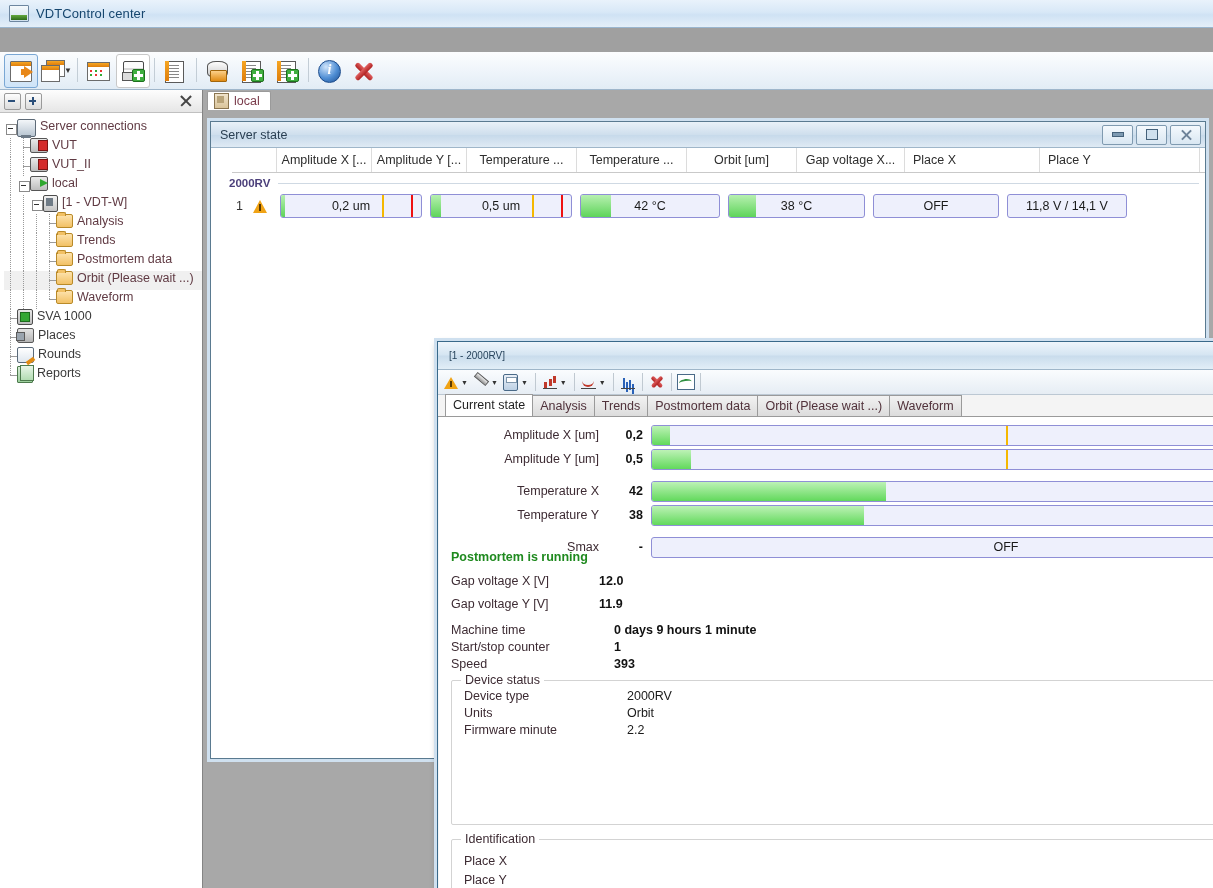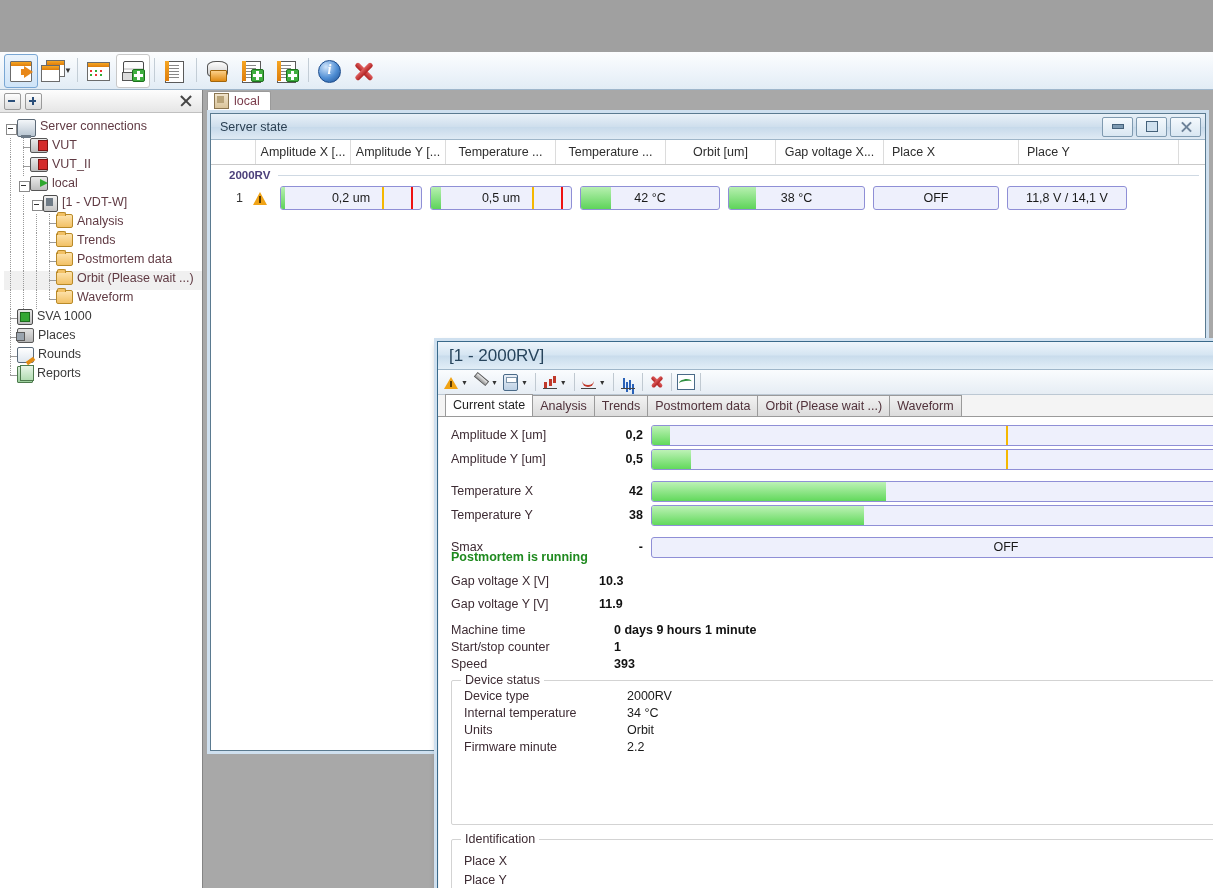--- a/index.html
+++ b/index.html
@@ -186,21 +186,21 @@
   }
   .doc-tab .cube {
     width:13px;height:14px;margin-right:5px;position:relative;
     background:linear-gradient(180deg,#f0e3cb,#d9c49a);border:1px solid #8a7550;
   }
   .doc-tab .cube:after{content:"";position:absolute;left:2px;top:2px;width:7px;height:7px;background:#b9a479;}
   .doc-tab span { color:#7a3b4a; font-size:12.5px; }
 
   
   .win-serverstate {
-    position:absolute; left:7px; top:23px; width:996px; height:638px;
+    position:absolute; left:7px; top:31px; width:996px; height:638px;
     background:#ffffff; border:1px solid #5a7a90;
     box-shadow:0 0 0 3px #cfe0ef;
     box-sizing:border-box;
   }
   .ss-title {
     height:26px; background:linear-gradient(180deg,#e9f1f8 0%,#cfdfed 50%,#c6d9ea 52%,#dfeaf4 100%);
     border-bottom:1px solid #9fb6c9; display:flex; align-items:center; padding:0 4px 0 9px;
     box-sizing:border-box;
   }
   .ss-title .t { font-size:12.5px; color:#2a3f52; }
@@ -213,20 +213,21 @@
   .wbtn .min{width:10px;height:3px;border:1px solid #44617a;background:#7d9ab2;}
   .wbtn .max{width:10px;height:9px;border:1px solid #44617a;background:#cfe0ee;}
   .wbtn .max:after{content:"";position:absolute;}
   .wbtn .cls{position:relative;width:12px;height:12px;}
   .wbtn .cls:before,.wbtn .cls:after{content:"";position:absolute;left:0;top:5px;width:13px;height:2px;background:#6d8399;}
   .wbtn .cls:before{transform:rotate(45deg);} .wbtn .cls:after{transform:rotate(-45deg);}
 
   .ss-headrow {
     height:24px; border-bottom:1px solid #c9c9c9; display:flex; align-items:flex-start;
     background:#fff;
+    margin-left:21px;
   }
   .ss-hcell {
     font-size:12.5px; color:#2e2e2e; text-align:center;
     border-right:1px solid #dcdcdc; height:24px; line-height:24px; box-sizing:border-box;
     overflow:hidden; white-space:nowrap;
   }
   .ss-group { height:20px; display:flex; align-items:center; padding-left:18px; }
   .ss-group .g { font-size:11.5px; color:#4b3f7a; font-weight:bold; }
   .ss-group .line { flex:1; height:1px; background:#cfd9e3; margin-left:8px; margin-right:6px;}
   .ss-datarow { height:26px; display:flex; align-items:center; padding-left:20px; gap:8px;}
@@ -250,21 +251,21 @@
     position:absolute; left:234px; top:251px; width:930px; height:615px;
     background:#f4f4f4; border:1px solid #39698a;
     box-shadow:0 0 0 3px #cfe0ef, 0 3px 7px rgba(0,0,0,.35);
     box-sizing:border-box;
   }
   .dev-title {
     height:28px; background:linear-gradient(180deg,#eef5fb 0%,#d5e5f2 48%,#c9dcec 52%,#e2eef7 100%);
     border-bottom:1px solid #9fb6c9; display:flex; align-items:center; padding:0 4px 0 11px;
     box-sizing:border-box;
   }
-  .dev-title .t { font-size:17px; color:#27445c; }
+  .dev-title .t { font-size:10px; color:#27445c; }
 
   .dev-toolbar {
     height:24px; background:linear-gradient(180deg,#fafcfe,#e6edf4);
     border-bottom:1px solid #bcc8d3; display:flex;align-items:center;padding-left:3px;
   }
   .dtb { width:20px;height:20px;display:flex;align-items:center;justify-content:center;position:relative;}
   .dtb-caret{font-size:7px;color:#333;margin:0 3px 0 0;}
   .dsep{width:1px;height:18px;background:#c0c9d1;margin:0 4px;}
   .mini-warn{width:14px;height:13px;position:relative;}
   .mini-warn:before{content:"";position:absolute;left:0;bottom:0;width:0;height:0;
@@ -296,21 +297,21 @@
   .dtab {
     height:21px; line-height:20px; padding:0 7px; font-size:12.5px; color:#51323b;
     background:linear-gradient(180deg,#f2f2f2,#dcdcdc); border:1px solid #9a9a9a;
     border-bottom:none; margin-right:-1px; box-sizing:border-box; white-space:nowrap;
   }
   .dtab.active { background:#ffffff; color:#1f1f1f; height:22px; line-height:21px; position:relative; z-index:2;}
 
   .dev-body { position:absolute; left:1px; right:1px; top:75px; bottom:1px; background:#ffffff; overflow:hidden;}
 
   .mrow { display:flex; align-items:center; height:24px; }
-  .mlabel { width:160px; font-size:12.5px; color:#3d2b33; padding-left:12px; box-sizing:border-box;}
+  .mlabel { width:160px; font-size:12.5px; color:#3d2b33; padding-left:12px; box-sizing:border-box;text-align:right;}
   .mval { width:44px; text-align:right; font-size:12.5px; font-weight:bold; color:#111; padding-right:8px;}
   .mbar {
     flex:1; height:19px; border:1px solid #8f8fd6; border-radius:3px; background:#eef0fc;
     position:relative; overflow:hidden; margin-right:4px;
   }
   .mbar .fill { position:absolute;left:0;top:0;bottom:0;background:linear-gradient(180deg,#bdf2b6,#62d95c);}
   .mbar .ty { position:absolute;top:0;bottom:0;width:2px;background:#f5b800;}
   .mbar .cap { position:absolute;left:0;right:0;top:0;bottom:0;display:flex;align-items:center;justify-content:center;
     font-size:12.5px;color:#1a1a1a;}
 
@@ -327,20 +328,24 @@
   .group > .legend {
     position:absolute; top:-8px; left:9px; background:#fff; padding:0 4px;
     font-size:12.5px; color:#3d2b33;
   }
 </style>
 </head>
 <body>
 
 <div id="root">
 
+  <div class="app-titlebar">
+    <div class="app-title-icon"></div>
+    <div class="app-title-text">VDTControl center</div>
+  </div>
 
 
   <div class="toolbar">
     <div class="tb-btn sel">
       <div class="ic">
           <div class="win"></div>
           <div class="arrow"></div>
           <div class="arrow2"></div>
         </div>
     </div>
@@ -712,21 +717,21 @@
               <div class="cap">OFF</div>
             </div>
           </div>
         </div>
 
         <div style="position:absolute;left:0;right:0;top:133px;">
           <div class="status-green">Postmortem is running</div>
           <div style="height:5px"></div>
           <div class="irow" style="height:23px">
             <div class="k" style="width:160px">Gap voltage X [V]</div>
-            <div class="v">10.3</div>
+            <div class="v">12.0</div>
           </div>
           <div class="irow" style="height:23px">
             <div class="k" style="width:160px">Gap voltage Y [V]</div>
             <div class="v">11.9</div>
           </div>
         </div>
 
         <div style="position:absolute;left:0;right:0;top:204px;">
           <div class="irow">
             <div class="k">Machine time</div>
@@ -742,24 +747,20 @@
           </div>
         </div>
 
         <div class="group" style="left:12px; right:12px; top:263px; height:143px;">
           <div class="legend">Device status</div>
 
           <div style="position:absolute;left:0;top:6px;width:460px;">
             <div class="irow plain">
               <div class="k">Device type</div>
               <div class="v">2000RV</div>
-            </div>
-            <div class="irow plain">
-              <div class="k">Internal temperature</div>
-              <div class="v">34 °C</div>
             </div>
             <div class="irow plain">
               <div class="k">Units</div>
               <div class="v">Orbit</div>
             </div>
             <div class="irow plain">
               <div class="k">Firmware minute</div>
               <div class="v">2.2</div>
             </div>
           </div>

